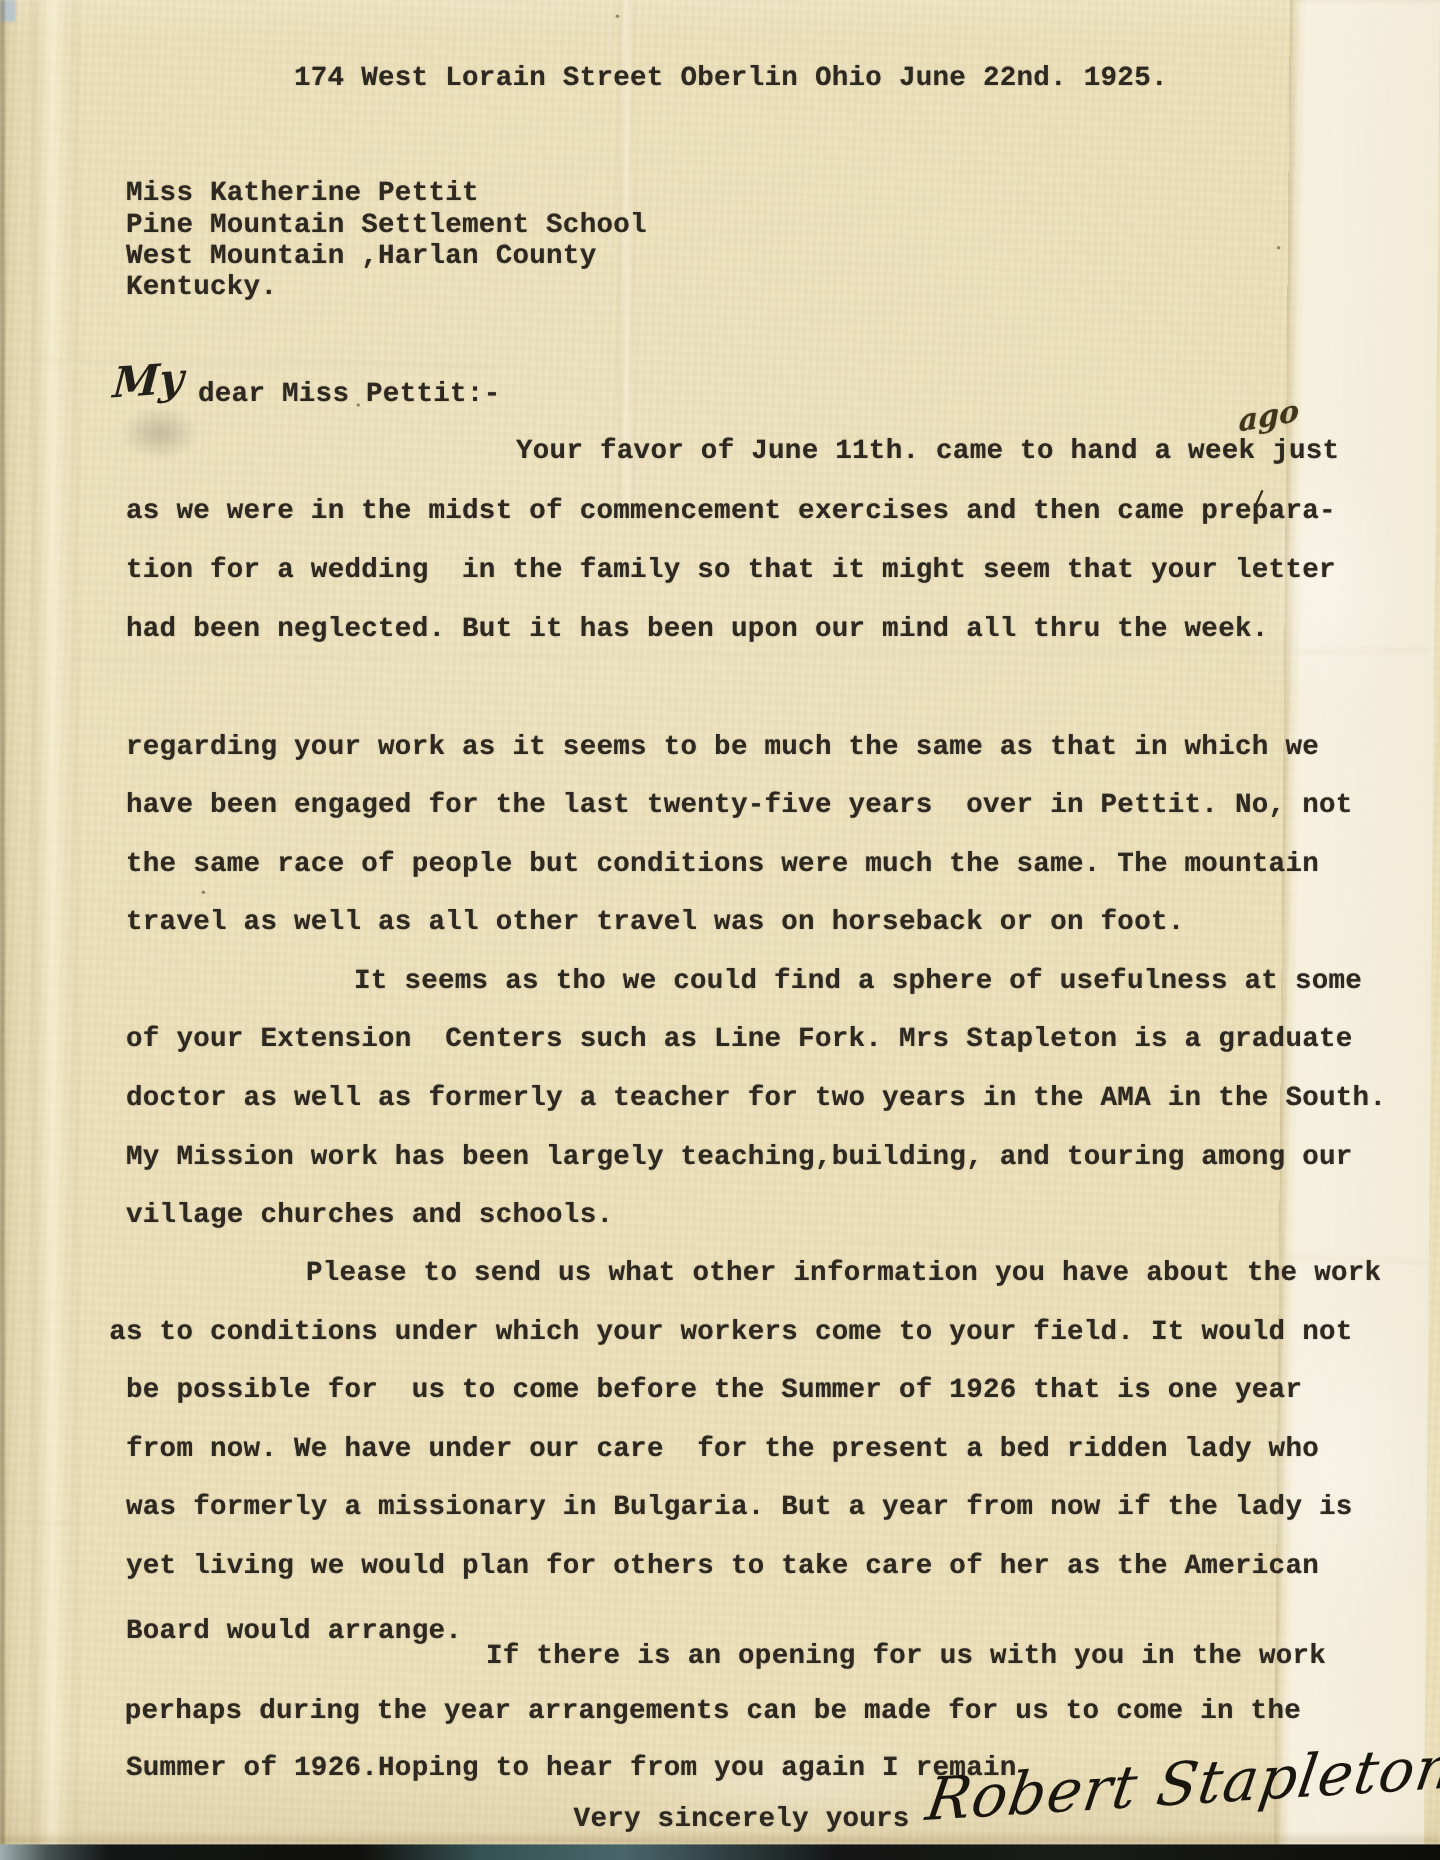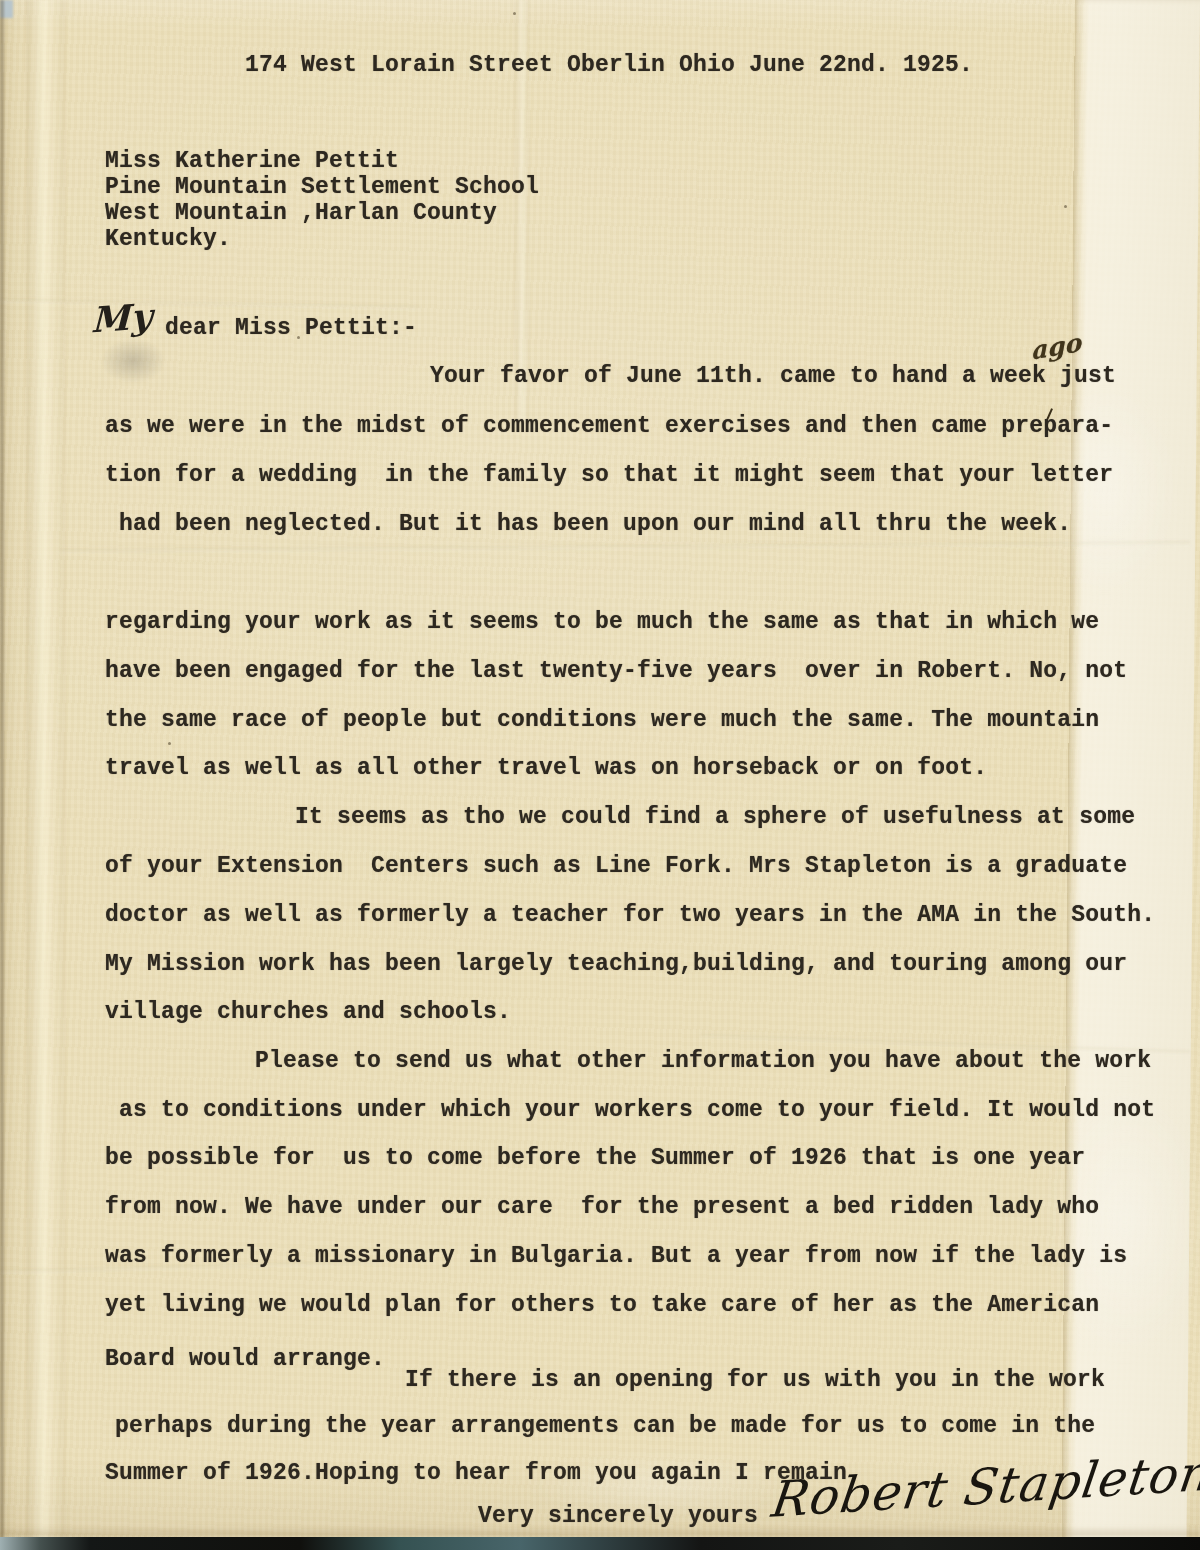--- a/index.html
+++ b/index.html
@@ -85,37 +85,37 @@
   <div class="typed" style="left:105px;top:200px;">West Mountain ,Harlan County</div>
   <div class="typed" style="left:105px;top:226px;">Kentucky.</div>
 
   <div class="hand hand-my">My</div>
   <div class="typed" style="left:165px;top:315px;">dear Miss Pettit:-</div>
 
   <div class="typed" style="left:430px;top:363px;"><span>Your favor of June 11th. came to hand a week</span><span class="insert-anchor"><span class="hand hand-ago">ago</span><span class="caret-mark"></span></span><span> just</span></div>
 
   <div class="typed" style="left:105px;top:413px;">as we were in the midst of commencement exercises and then came prepara-</div>
   <div class="typed" style="left:105px;top:462px;">tion for a wedding  in the family so that it might seem that your letter</div>
-  <div class="typed" style="left:105px;top:511px;margin-left:14px;">had been neglected. But it has been upon our mind all thru the week.</div>
+  <div class="typed" style="left:105px;top:511px;">had been neglected. But it has been upon our mind all thru the week.</div>
   <div class="typed" style="left:105px;top:609px;">regarding your work as it seems to be much the same as that in which we</div>
-  <div class="typed" style="left:105px;top:658px;">have been engaged for the last twenty-five years  over in Robert. No, not</div>
+  <div class="typed" style="left:105px;top:658px;">have been engaged for the last twenty-five years  over in Pettit. No, not</div>
   <div class="typed" style="left:105px;top:707px;">the same race of people but conditions were much the same. The mountain</div>
   <div class="typed" style="left:105px;top:755px;">travel as well as all other travel was on horseback or on foot.</div>
   <div class="typed" style="left:295px;top:804px;">It seems as tho we could find a sphere of usefulness at some</div>
   <div class="typed" style="left:105px;top:853px;">of your Extension  Centers such as Line Fork. Mrs Stapleton is a graduate</div>
   <div class="typed" style="left:105px;top:902px;">doctor as well as formerly a teacher for two years in the AMA in the South.</div>
   <div class="typed" style="left:105px;top:951px;">My Mission work has been largely teaching,building, and touring among our</div>
   <div class="typed" style="left:105px;top:999px;">village churches and schools.</div>
   <div class="typed" style="left:255px;top:1048px;">Please to send us what other information you have about the work</div>
-  <div class="typed" style="left:119px;top:1097px;">as to conditions under which your workers come to your field. It would not</div>
+  <div class="typed" style="left:91px;top:1097px;">as to conditions under which your workers come to your field. It would not</div>
   <div class="typed" style="left:105px;top:1145px;">be possible for  us to come before the Summer of 1926 that is one year</div>
   <div class="typed" style="left:105px;top:1194px;text-align:right;">from now. We have under our care  for the present a bed ridden lady who</div>
   <div class="typed" style="left:105px;top:1243px;">was formerly a missionary in Bulgaria. But a year from now if the lady is</div>
   <div class="typed" style="left:105px;top:1292px;text-align:right;">yet living we would plan for others to take care of her as the American</div>
   <div class="typed" style="left:105px;top:1346px;">Board would arrange.</div>
   <div class="typed" style="left:405px;top:1367px;">If there is an opening for us with you in the work</div>
-  <div class="typed" style="left:115px;top:1413px;text-align:right;">perhaps during the year arrangements can be made for us to come in the</div>
+  <div class="typed" style="left:104px;top:1413px;text-align:right;">perhaps during the year arrangements can be made for us to come in the</div>
   <div class="typed" style="left:105px;top:1460px;">Summer of 1926.Hoping to hear from you again I remain</div>
 
   <div class="typed" style="left:478px;top:1503px;">Very sincerely yours</div>
   <div class="hand signature">Robert Stapleton</div>
 
 </div>
 
 </body></html>

